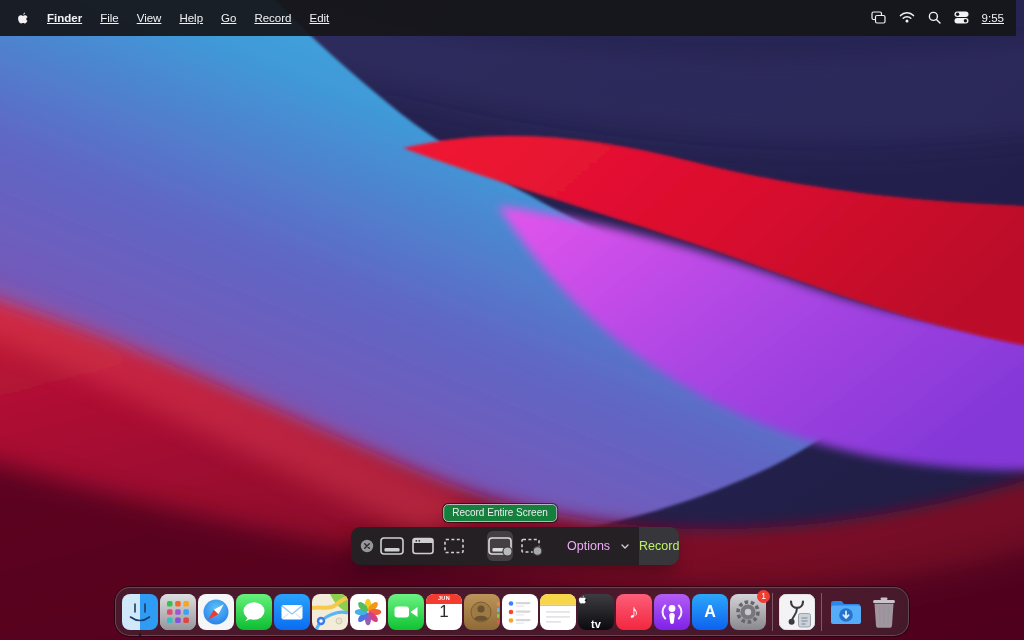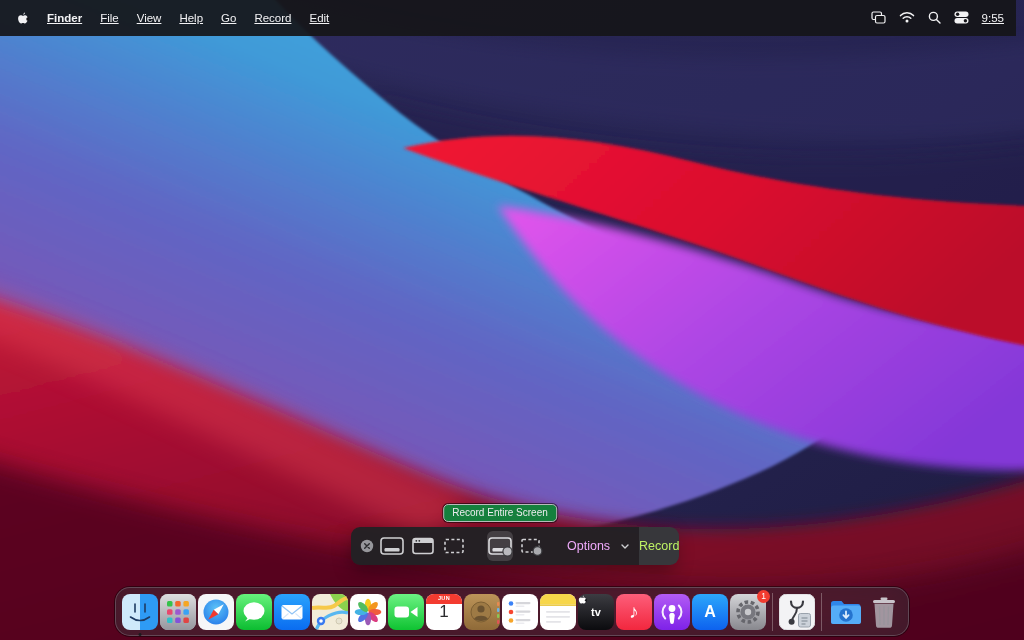--- a/index.html
+++ b/index.html
@@ -50,21 +50,21 @@
   .dock-sep{width:1px;height:38px;background:rgba(255,255,255,0.28);margin:0 4px;flex:none;}
   .run-dot{position:absolute;left:50%;bottom:-6px;transform:translateX(-50%);
     width:3px;height:3px;border-radius:50%;background:rgba(25,25,28,0.95);}
   .badge{position:absolute;top:-4px;right:-4px;min-width:13px;height:13px;border-radius:7px;
     background:#f23b2f;color:#fff;font-size:8.5px;line-height:13px;text-align:center;
     padding:0 2px;box-sizing:border-box;}
   .cal-month{position:absolute;top:1px;left:0;right:0;text-align:center;color:#fff;
     font-size:5.5px;font-weight:bold;letter-spacing:.4px;}
   .cal-day{position:absolute;top:8px;left:0;right:0;text-align:center;color:#2b2b2e;
     font-size:17px;font-weight:300;}
-  .tv-wrap{position:absolute;inset:0;display:flex;align-items:center;justify-content:center;gap:1px;}
+  .tv-wrap{position:absolute;inset:0;display:flex;align-items:flex-end;justify-content:center;gap:1px;}
   .tv-label{color:#fff;font-size:11px;font-weight:bold;letter-spacing:0;}
   .glyph-center{position:absolute;inset:0;display:flex;align-items:center;justify-content:center;
     color:#fff;}
   .music-glyph{font-size:19px;}
   .appstore-glyph{font-size:16px;font-weight:bold;}
 </style>
 </head>
 <body>
 
 <div class="screen">

